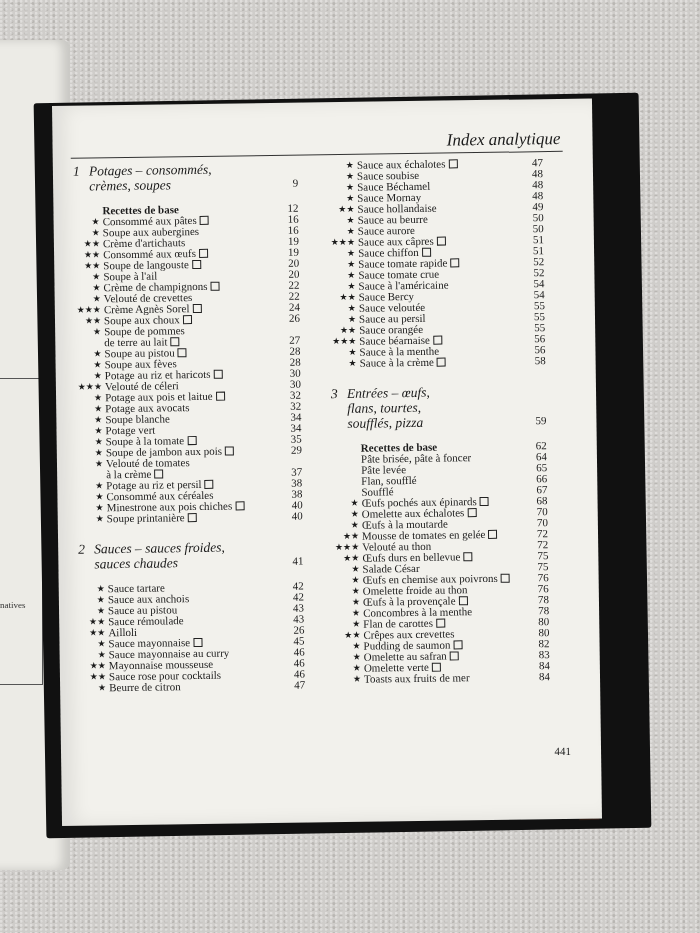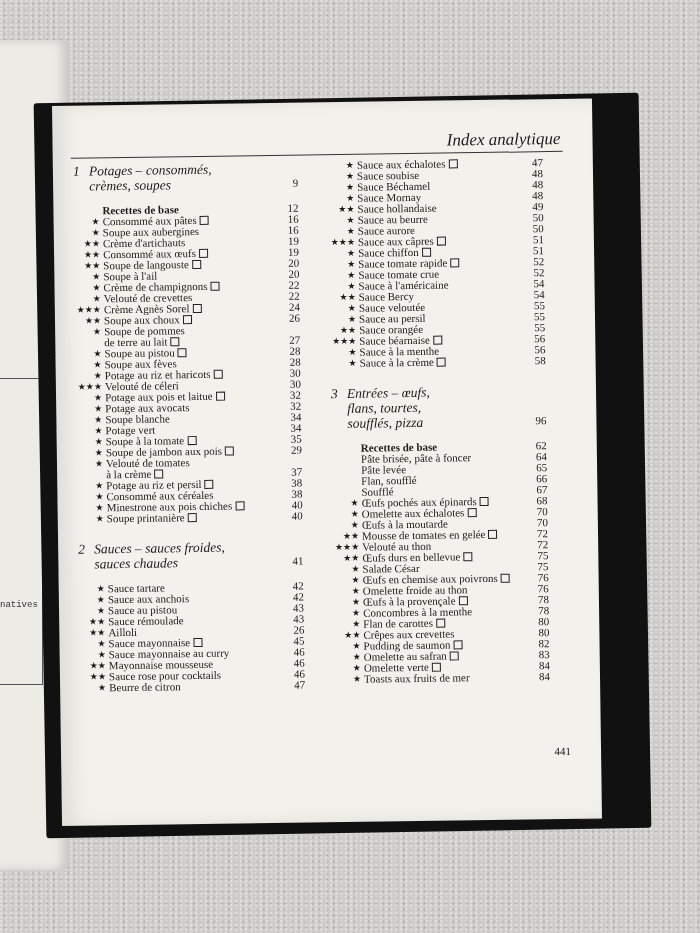--- a/index.html
+++ b/index.html
@@ -10,21 +10,21 @@
       radial-gradient(circle at 70% 60%, rgba(120,115,110,.25) 0 1px, transparent 2px);
     background-size:5px 4px,7px 6px;
     font-family:"Liberation Serif", serif;color:#1b1b1b;}
   .cover{position:absolute;left:40px;top:98px;width:605px;height:735px;background:#111;
     transform:rotate(-1deg);transform-origin:center;border-radius:3px;}
   .cover-art{position:absolute;left:576px;top:430px;width:20px;height:390px;
     background:linear-gradient(#b5431c,#8b1e1e 40%,#5a2a1e 60%,#b06a2a 80%,#2a1a14);transform:rotate(-1deg);}
   .left-page{position:absolute;left:-20px;top:40px;width:90px;height:830px;background:#ecebe6;
     border-radius:0 8px 8px 0;box-shadow:inset -8px 0 10px rgba(0,0,0,.15);}
   .left-box{position:absolute;left:0;top:378px;width:42px;height:305px;border:1px solid #555;border-left:none;}
-  .left-frag{position:absolute;left:0;top:600px;font-family:Liberation Mono, monospace;font-size:9px;color:#333;}
+  .left-frag{position:absolute;left:0;top:600px;font-family:Liberation Serif, serif;font-size:9px;color:#333;}
   .page{position:absolute;left:52px;top:106px;width:540px;height:720px;background:#f2f1ec;
     transform:rotate(-0.8deg);transform-origin:0 0;
     box-shadow:inset 12px 0 18px rgba(0,0,0,.08);}
   .header{position:absolute;right:32px;top:30px;font-style:italic;font-size:17px;}
   .header-rule{position:absolute;left:18px;right:30px;top:52px;border-top:1px solid #333;}
   .col{position:absolute;top:52px;font-size:11px;line-height:11px;}
   .col.left{left:20px;width:225px;}
   .col.right{left:275px;width:215px;top:58px;}
   .sec-title{position:relative;font-style:italic;font-size:13.5px;line-height:15px;padding-left:16px;margin:6px 0 12px;}
   .sec-num{position:absolute;left:0;top:0;}
@@ -355,21 +355,21 @@
         <span class="stars">★</span>
         <span class="label"><span>Sauce à la crème</span><span class="box"></span></span>
         <span class="num">58</span>
       </div>
       <div class="spacer"></div>
       <div class="sec-title">
         <span class="sec-num">3</span>
         <div>Entrées – œufs,</div>
         <div>flans, tourtes,</div>
         <div>soufflés, pizza</div>
-        <span class="sec-page">96</span>
+        <span class="sec-page">59</span>
       </div>
       <div class="row">
         <span class="stars"></span>
         <span class="label bold"><span>Recettes de base</span></span>
         <span class="num">62</span>
       </div>
       <div class="row">
         <span class="stars"></span>
         <span class="label"><span>Pâte brisée, pâte à foncer</span></span>
         <span class="num">64</span>

